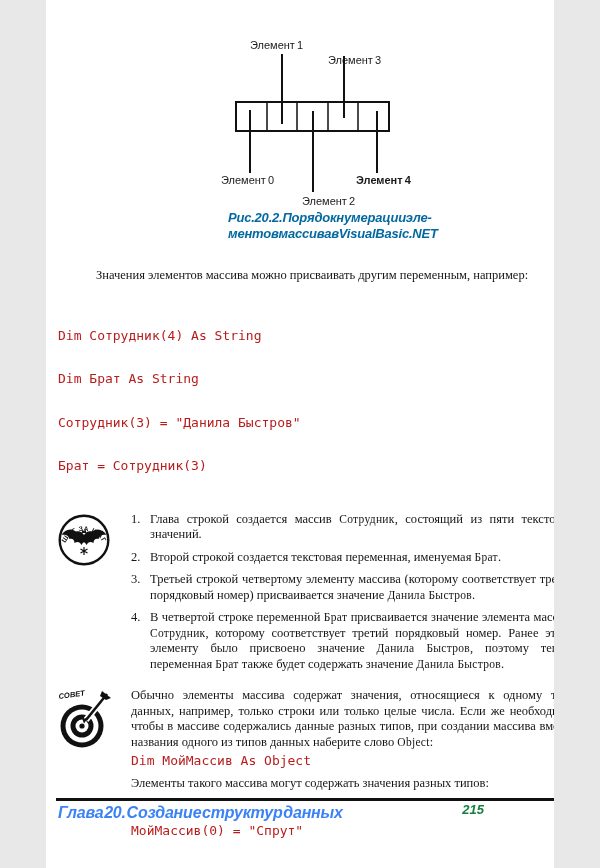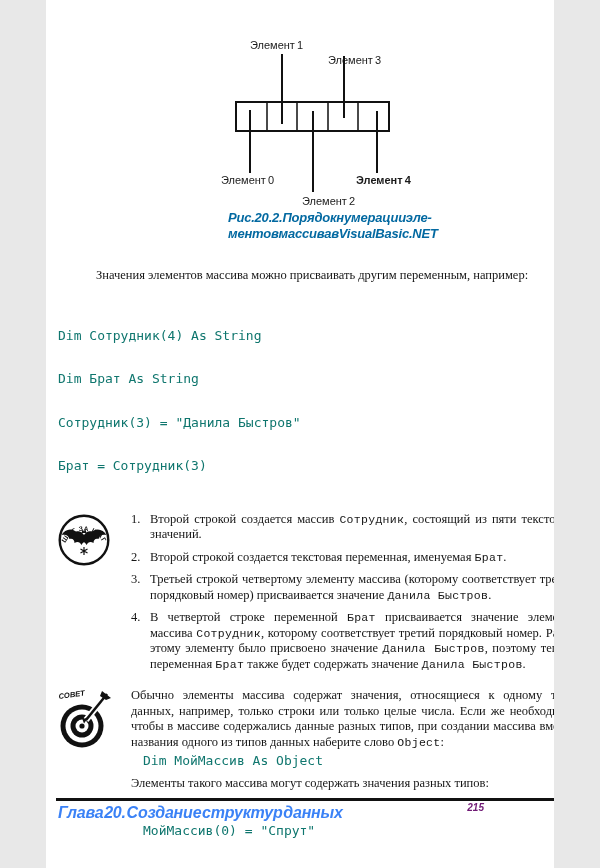--- a/index.html
+++ b/index.html
@@ -27,46 +27,46 @@
     white-space:nowrap;
   }
   
   .content{position:absolute;left:12px;top:252px;width:518px;}
   .body-text{
     font-size:12.5px;line-height:15.5px;text-align:justify;margin:16px;
   }
   .indent{text-indent:22px;}
   .code{
     font-family:"DejaVu Sans Mono","Liberation Mono",monospace;
-    font-size:13px;line-height:14.5px;white-space:pre;margin:3px 0 6px 0;color:#0f766e;
+    font-size:13px;line-height:14.5px;white-space:pre;margin:3px 0 6px 0;color:#b91c1c;
   }
   .seg-code{
-    font-family:Liberation Mono, monospace;
+    font-family:Liberation Serif, serif;
     font-size:11.5px;letter-spacing:0.3px;margin-top:38px;
   }
   .row{display:flex;margin-top:9px;}
   .icon-col{width:73px;flex:0 0 73px;padding-top:2px;}
   .list-col{flex:1;}
   .list-item{display:flex;margin-bottom:7px;}
   .list-num{width:19px;flex:0 0 19px;font-size:12.5px;line-height:15.5px;}
   .list-text{flex:1;font-size:12.5px;line-height:15.5px;text-align:justify;}
   .tip-body{flex:1;}
   .tip-body p{margin:0 0 4px 0;}
-  .tip-code{margin:4px 0 7px 12px;}
+  .tip-code{margin:4px 0 7px 0;}
   
   .footer-rule{position:absolute;left:10px;top:798px;width:522px;height:2.5px;background:#111;}
   .footer-chapter{
     position:absolute;left:12px;top:804px;
     font-family:"Liberation Sans",sans-serif;font-weight:bold;font-style:italic;
     font-size:16px;color:#3b82f6;word-spacing:-3.5px;letter-spacing:-0.2px;
   }
   .footer-page{
     position:absolute;right:70px;top:802px;
     font-family:"Liberation Sans",sans-serif;font-weight:bold;font-style:italic;
-    font-size:10px;color:#701a75;
+    font-size:13px;color:#15803d;
   }
 </style>
 </head>
 <body>
 
 <div class="page">
 
   <div>
     <span class="fig-label" style="left:204px;top:39px;">Элемент 1</span>
     <span class="fig-label" style="left:282px;top:54px;">Элемент 3</span>
@@ -118,21 +118,21 @@
             <textPath href="#arcTop" startOffset="4%">ШАГ ЗА ШАГОМ</textPath>
           </text>
           <path fill="#111" d="M26 21 C24 17.5 21 16.5 18 17.5 C13 13.5 6.5 15.5 3.5 21 C8.5 20 10.5 22 11.5 25 C14.5 24 16.5 26 16.5 29 C19.5 27 22 28 23.5 31 C24.5 29 25.2 28.2 26 28.2 C26.8 28.2 27.5 29 28.5 31 C30 28 32.5 27 35.5 29 C35.5 26 37.5 24 40.5 25 C41.5 22 43.5 20 48.5 21 C45.5 15.5 39 13.5 34 17.5 C31 16.5 28 17.5 26 21 Z"></path>
           <path fill="#111" d="M23.5 19 L24.5 15.5 L26 17.5 L27.5 15.5 L28.5 19 Z"></path>
           <path stroke="#111" stroke-width="1.2" d="M26 33 L26 41 M22.5 35 L29.5 39 M29.5 35 L22.5 39"></path>
         </svg>
       </div>
       <div class="list-col">
         <div class="list-item">
           <span class="list-num">1.</span>
-          <span class="list-text"><span>Второй строкой создается массив </span><span class="seg-code">Сотрудник</span><span>, состоящий из пяти текстовых значений.</span></span>
+          <span class="list-text"><span>Глава строкой создается массив </span><span class="seg-code">Сотрудник</span><span>, состоящий из пяти текстовых значений.</span></span>
         </div>
         <div class="list-item">
           <span class="list-num">2.</span>
           <span class="list-text"><span>Второй строкой создается текстовая переменная, именуемая </span><span class="seg-code">Брат</span><span>.</span></span>
         </div>
         <div class="list-item">
           <span class="list-num">3.</span>
           <span class="list-text"><span>Третьей строкой четвертому элементу массива (которому соответствует третий порядковый номер) присваивается значение </span><span class="seg-code">Данила Быстров</span><span>.</span></span>
         </div>
         <div class="list-item">

